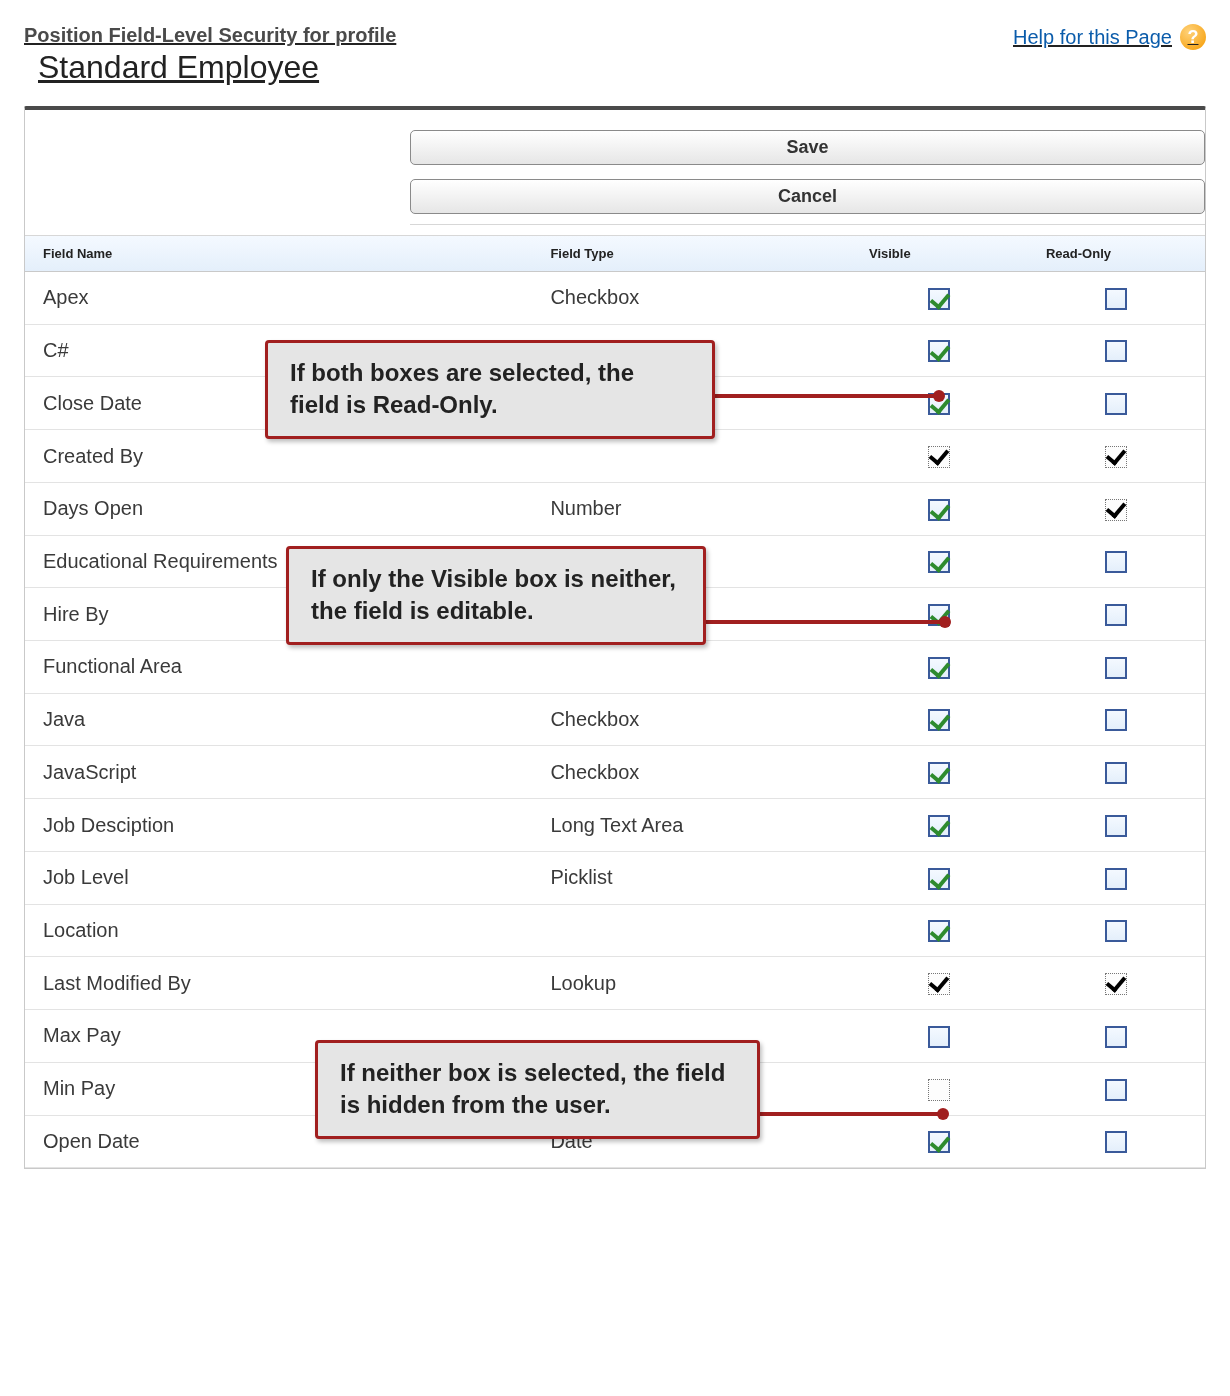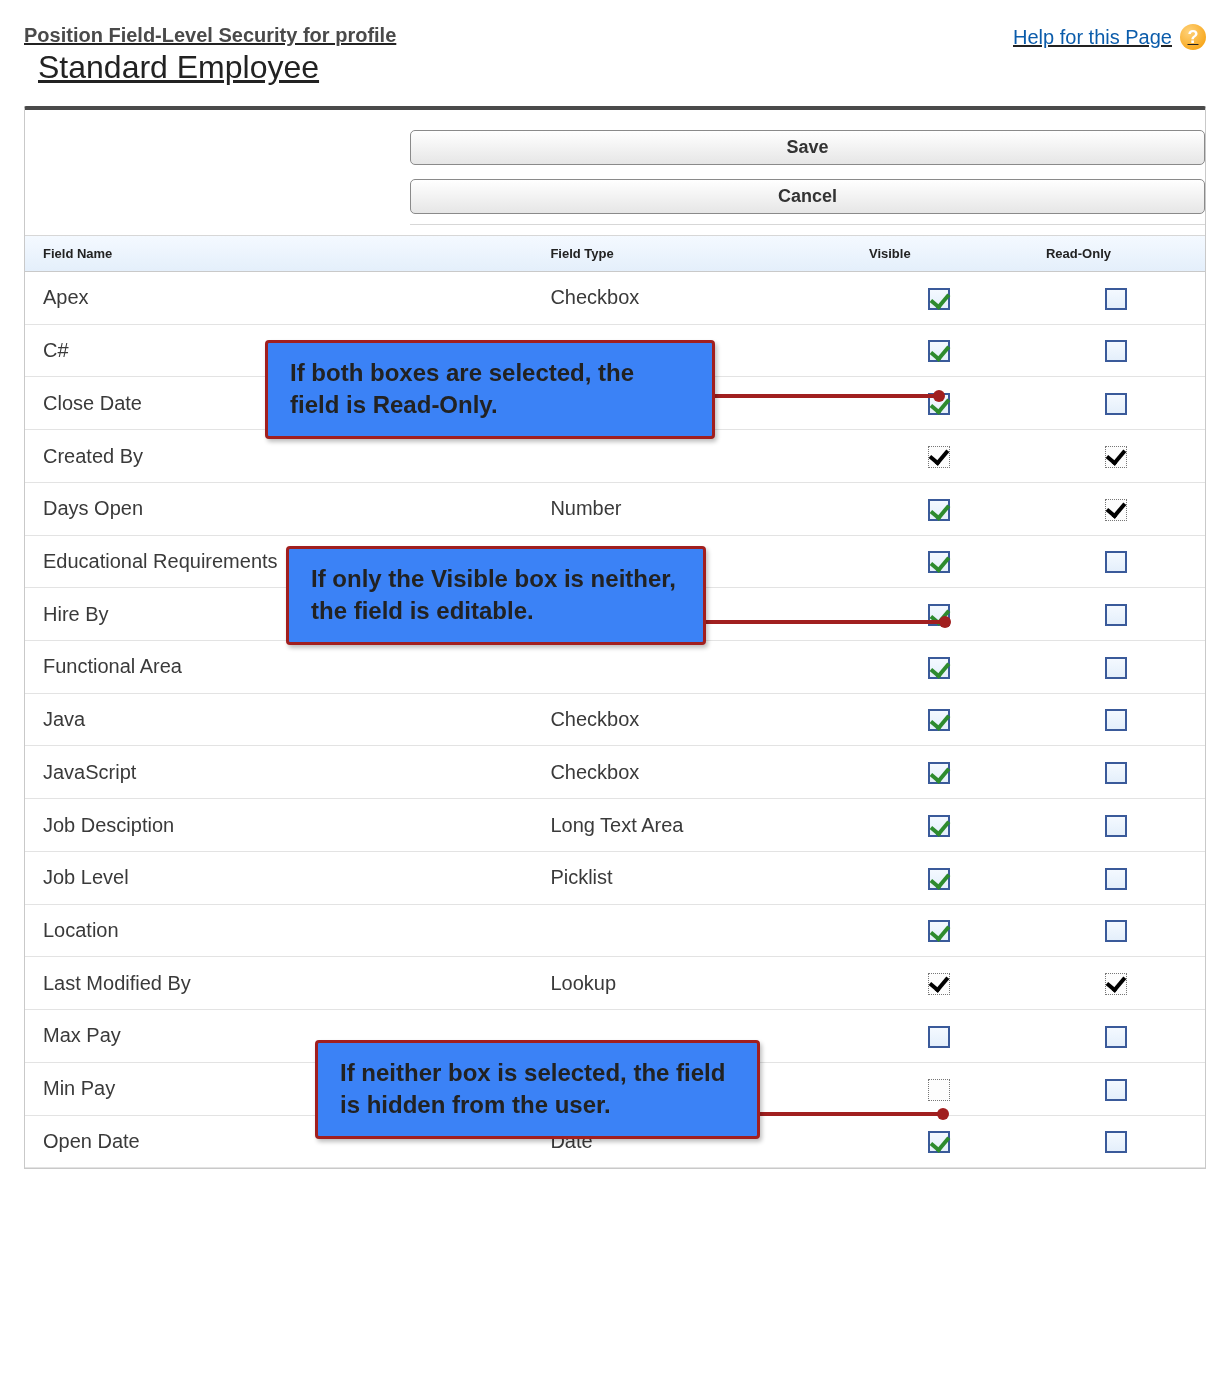--- a/index.html
+++ b/index.html
@@ -153,21 +153,21 @@
   }
   
   .cb.disabled-empty {
     border: 1px dotted #777;
     background: #fdfdfd;
   }
 
   
   .callout {
     position: absolute;
-    background: #3b82f6;
+    background: #e5e5e5;
     border: 3px solid #a11f1f;
     border-radius: 4px;
     padding: 14px 22px;
     font-size: 24px;
     font-weight: bold;
     color: #222;
     line-height: 1.35;
     box-shadow: 2px 3px 4px rgba(0,0,0,0.25);
     z-index: 10;
   }

